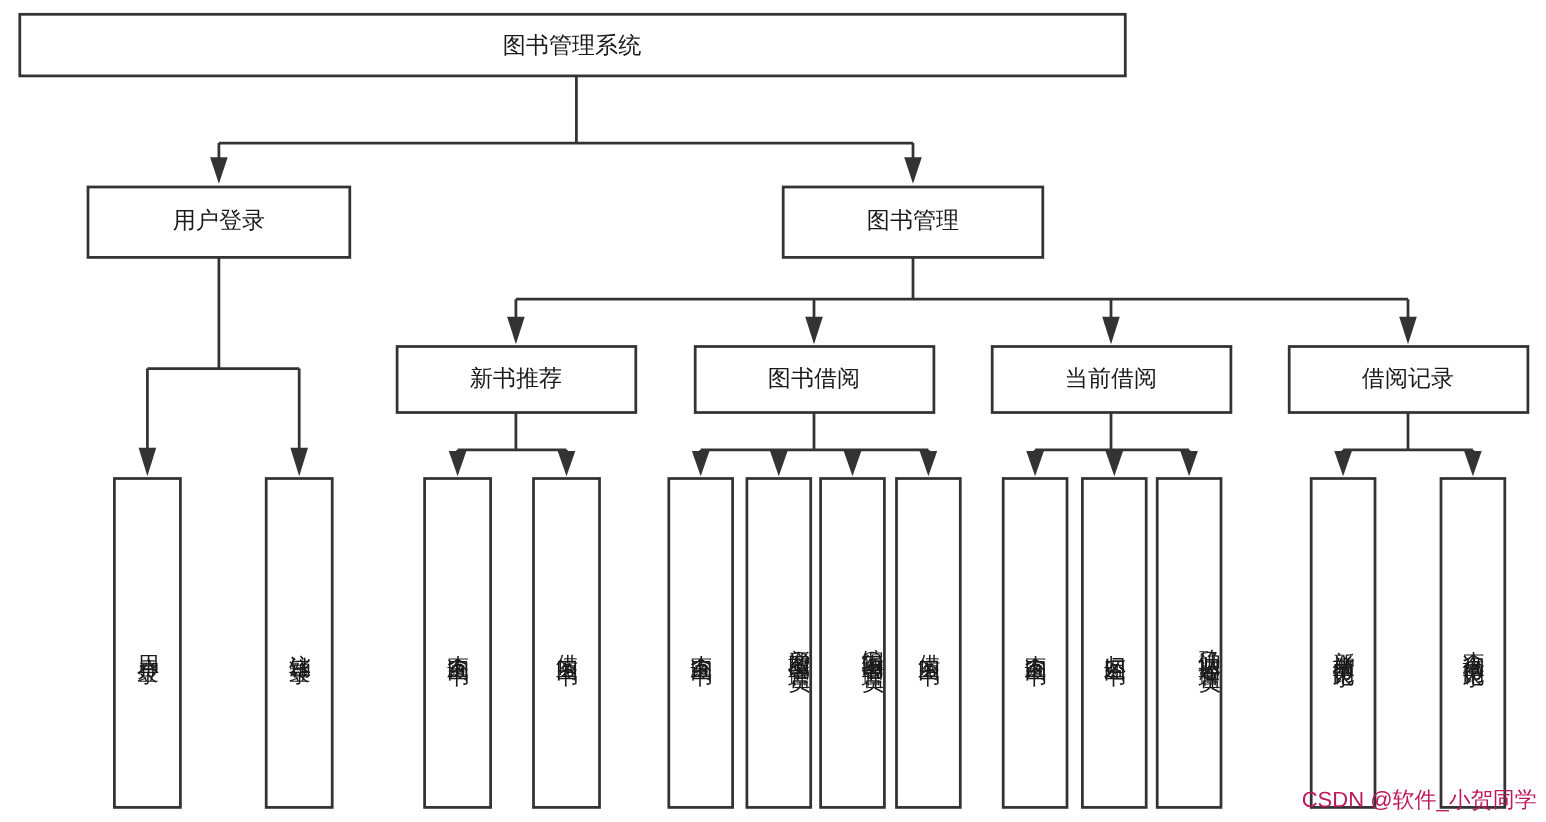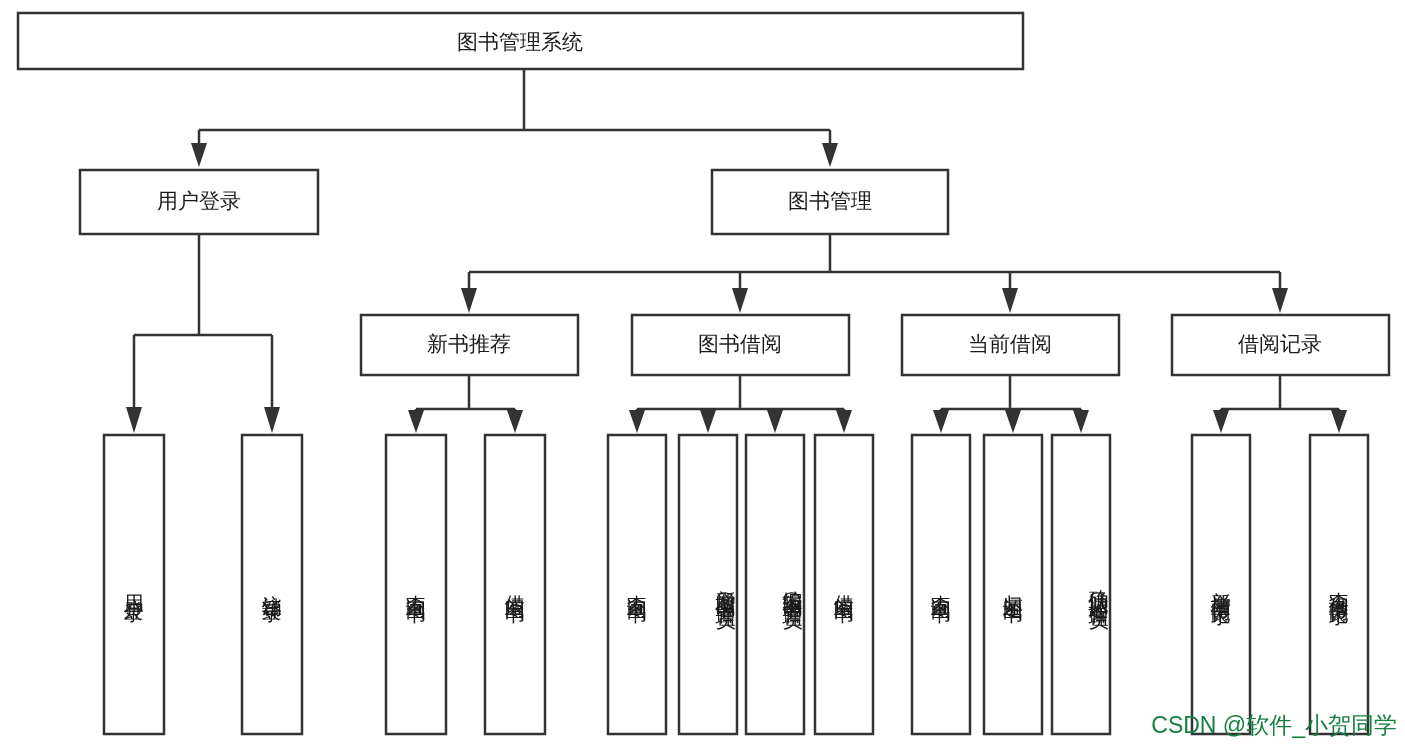--- a/index.html
+++ b/index.html
@@ -61,22 +61,22 @@
     letter-spacing: 3px;
     text-align: center;
     white-space: nowrap;
     pointer-events: none;
   }
   .watermark {
     position: absolute;
     right: 8px;
     bottom: 6px;
     font-family: "Liberation Sans", "DejaVu Sans", sans-serif;
-    font-size: 23px;
-    color: #15803d;
+    font-size: 20px;
+    color: #be185d;
     white-space: nowrap;
     text-align: center;
   }
 </style>
 </head>
 <body>
 
 <div id="diagram-root">
 
   <svg id="flow" viewBox="0 0 1405 747">

